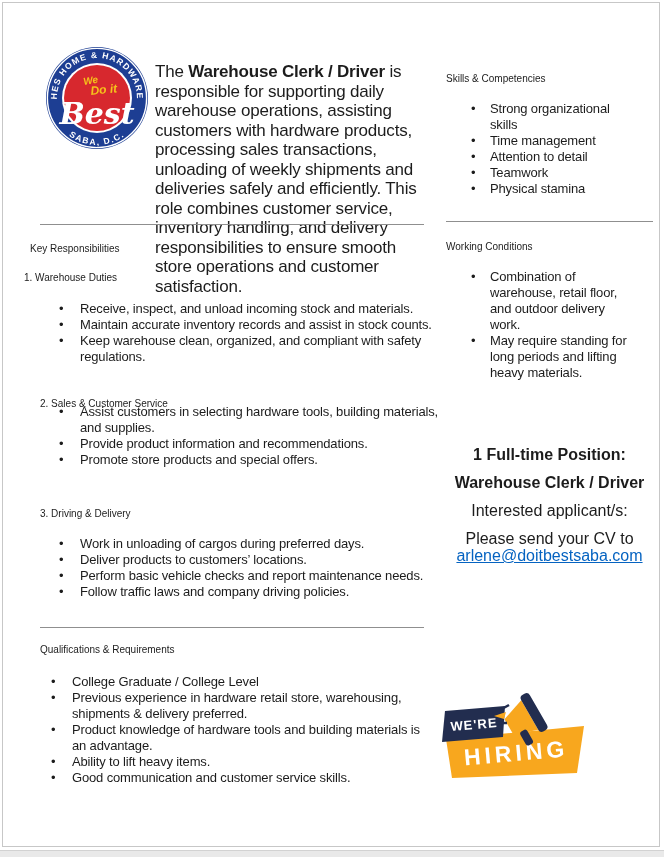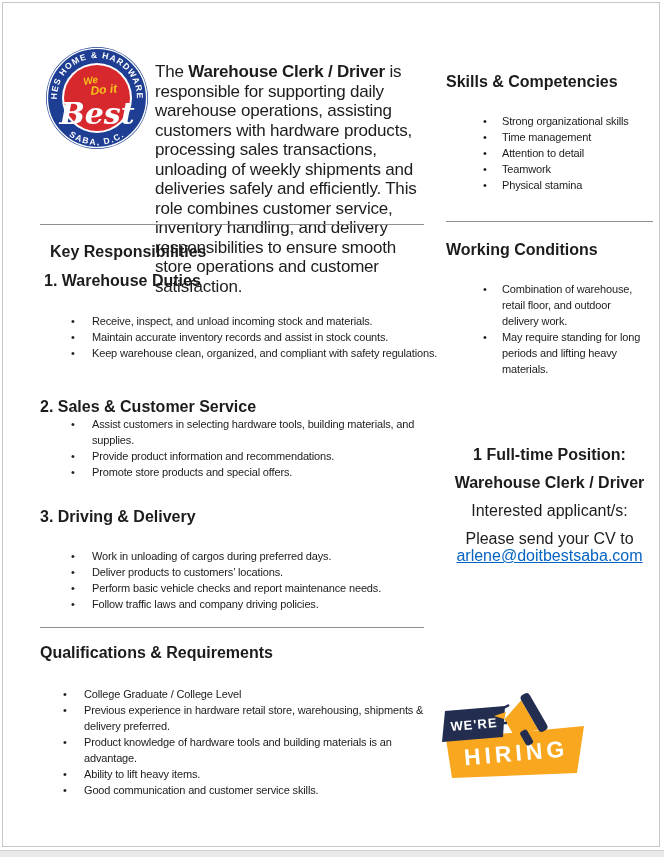--- a/index.html
+++ b/index.html
@@ -9,29 +9,29 @@
         border:1px solid #c7c7c7;}
   .page-gap{position:absolute;left:0;top:850px;width:664px;height:7px;background:#e9e9e9;
         border-top:1px solid #d2d2d2;}
   .logo{position:absolute;left:45px;top:46px;width:104px;height:104px;}
   .intro{position:absolute;left:155px;top:45px;width:274px;font-size:17px;line-height:19.5px;
         letter-spacing:-0.2px;}
   .rule{position:absolute;height:0;border-top:1px solid #8f8f8f;}
   .rule-l1{left:40px;top:224px;width:384px;}
   .rule-l2{left:40px;top:627px;width:384px;}
   .rule-r {left:446px;top:221px;width:207px;}
-  .h{position:absolute;font-size:16px;font-weight:bold;white-space:nowrap;}
-  .h-kr{left:50px;top:243px;text-align:center;}
-  .h-s1{left:44px;top:272px;}
+  .h{position:absolute;font-size:10px;font-weight:normal;white-space:nowrap;}
+  .h-kr{left:30px;top:243px;text-align:center;}
+  .h-s1{left:24px;top:272px;}
   .h-s2{left:40px;top:398px;}
   .h-s3{left:40px;top:508px;}
   .h-q {left:40px;top:644px;}
   .h-skills{left:446px;top:73px;}
   .h-work  {left:446px;top:241px;}
-  ul.blt{position:absolute;margin:12px;list-style:none;font-size:11px;letter-spacing:-0.15px;}
+  ul.blt{position:absolute;margin:0;list-style:none;font-size:13px;letter-spacing:-0.15px;}
   ul.blt li{position:relative;line-height:16px;}
   ul.blt-left{padding-left:40px;width:360px;}
   ul.blt-left li::before{content:"•";position:absolute;left:-21px;top:0;}
   ul.blt-right{padding-left:44px;width:146px;}
   ul.blt-right li::before{content:"•";position:absolute;left:-19px;top:0;}
   .ul-s1{left:40px;top:301px;}
   .ul-s2{left:40px;top:404px;}
   .ul-s3{left:40px;top:536px;}
   .ul-q {left:32px;top:674px;}
   .ul-skills{left:446px;top:101px;}

